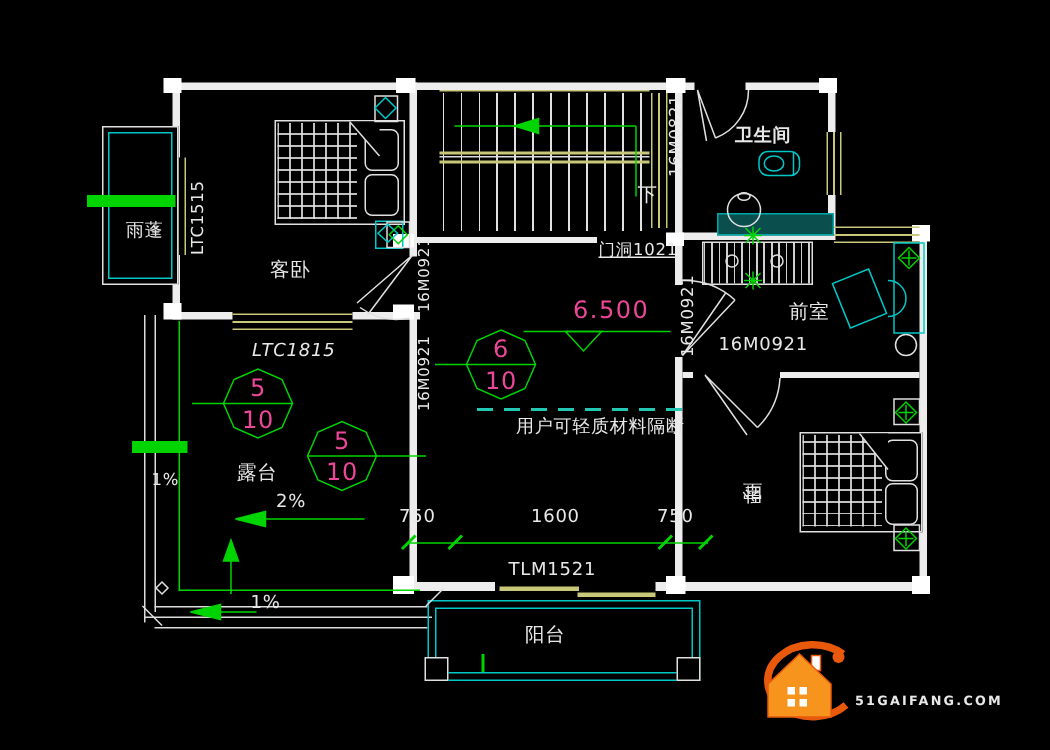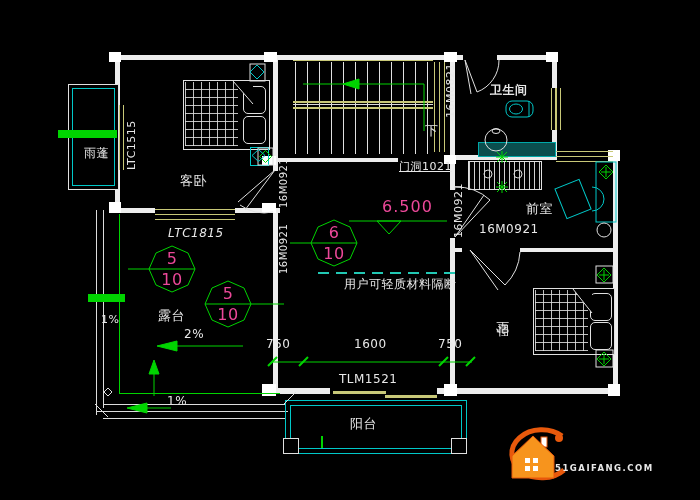--- a/index.html
+++ b/index.html
@@ -279,15 +279,15 @@
   <div class="t tg" style="left:216px;top:306px;width:24px;text-align:center;font-size:16px;">10</div>
 
   <div class="t" style="left:101px;top:314px;font-size:11px;">1%</div>
   <div class="t" style="left:184px;top:328px;font-size:12px;">2%</div>
   <div class="t" style="left:167px;top:395px;font-size:12px;">1%</div>
 
   <div class="t" style="left:266px;top:338px;font-size:12px;">750</div>
   <div class="t" style="left:354px;top:338px;font-size:12px;">1600</div>
   <div class="t" style="left:438px;top:338px;font-size:12px;">750</div>
 
-  <div class="logo-tag" style="left:555px;top:463px;">51GAIFANG.COM</div>
+  <div class="logo-tag" style="left:570px;top:463px;">51GAIFANG.COM</div>
 
 </div>
 
 </body></html>

